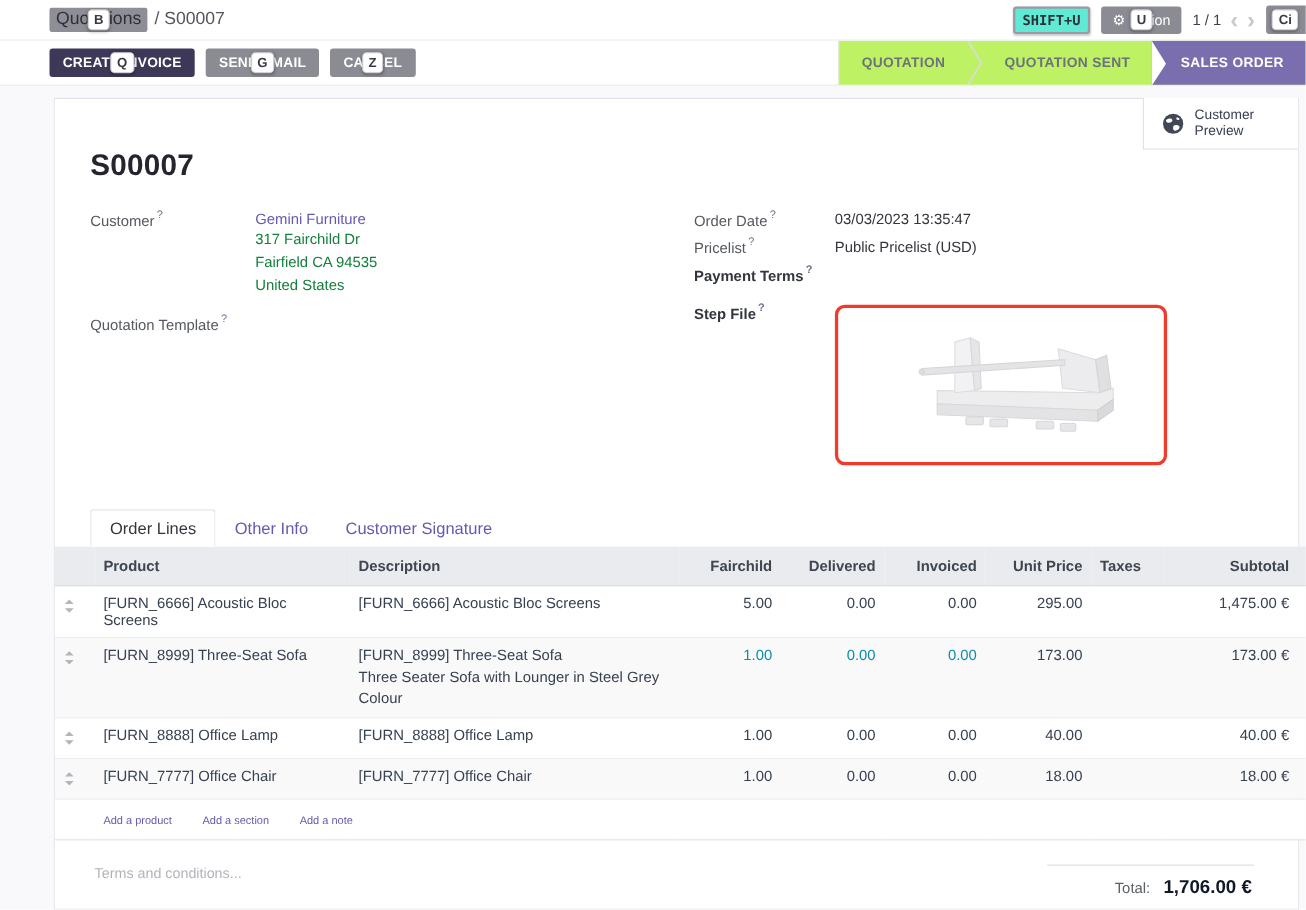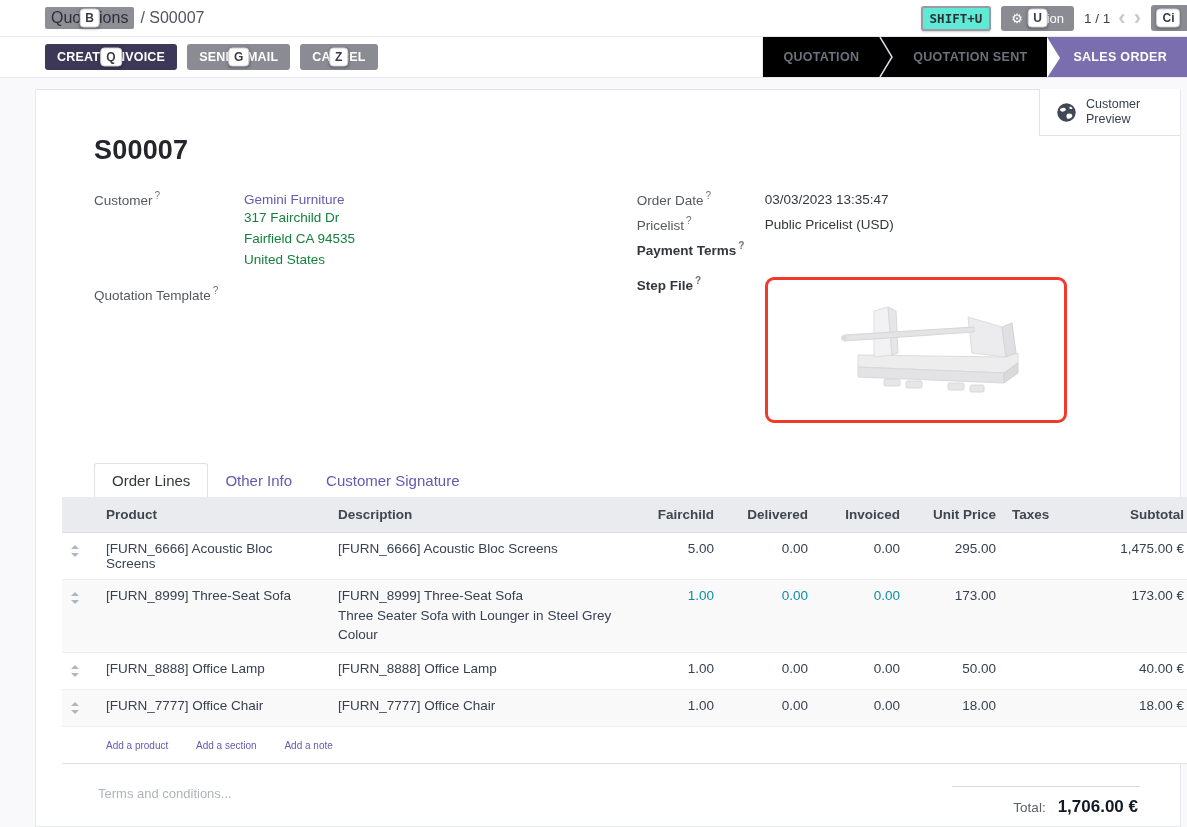--- a/index.html
+++ b/index.html
@@ -36,35 +36,35 @@
   
   .button-bar { height:41px; display:flex; align-items:center; padding-left:45px;
     border-bottom:1px solid #e6e8ec; background:#fff; overflow:hidden; }
   .hbtn { position:relative; border:none; border-radius:3px; padding:6px 12px;
     font-size:12.5px; font-weight:bold; letter-spacing:.2px; margin-right:10px;
     cursor:pointer; }
   .hbtn.primary { background:#3e3858; color:#fff; }
   .hbtn.secondary { background:#8b8b93; color:#fff; }
 
   .statusbar { margin-left:auto; display:flex; align-items:stretch; height:41px;
-    border-left:1px solid #e6e8ec; background:#000000; }
+    border-left:1px solid #e6e8ec; background:#bef264; }
   .step { display:flex; align-items:center; padding:0 20px; font-size:12.5px;
     font-weight:bold; letter-spacing:.3px; color:#6c727b; white-space:nowrap;
     cursor:pointer; }
   .step-sep { align-self:center; }
   .step.active { position:relative; background:#7a6eae; color:#fff;
     padding:0 40px 0 26px; margin-right:-20px; }
   .step.active::before { content:''; position:absolute; left:0; top:0;
     border-left:13px solid #fff; border-top:21px solid transparent;
     border-bottom:20px solid transparent; }
 
   
   .content { height:749px; background:#f9f9fb; padding-top:11px; }
-  .sheet { position:relative; margin:0 6px 0 35px; background:#fff;
-    border:1px solid #e7e9ed; border-top:none; min-height:738px;padding-left:26px; }
+  .sheet { position:relative; margin:0 6px 0 49px; background:#fff;
+    border:1px solid #e7e9ed; border-top:none; min-height:738px; }
   .sheet-topline { position:absolute; top:0; left:0; right:141px; height:0;
     border-top:1px solid #dfe3e8; }
   .customer-preview { position:absolute; top:0; right:0; width:141px; height:47px;
     border-left:1px solid #dfe3e8; border-bottom:1px solid #dfe3e8;
     display:flex; align-items:center; gap:9px; padding:0 10px 0 16px; cursor:pointer;
     background:#fff; }
   .cp-label { font-size:12.5px; color:#374151; line-height:15px; width:62px; }
 
   .sheet-body { padding:46px 32px 0 32px; }
   .rec-title { font-size:27px; font-weight:600; color:#25252e; letter-spacing:.2px; }
@@ -355,21 +355,21 @@
                 <path d="M1 9 H9 L5 13 Z" fill="#b0b6bd"></path>
               </svg>
           </td>
           <td>[FURN_8888] Office Lamp</td>
           <td>
               <div>[FURN_8888] Office Lamp</div>
             </td>
           <td class="num">1.00</td>
           <td class="num">0.00</td>
           <td class="num">0.00</td>
-          <td class="num">50.00</td>
+          <td class="num">40.00</td>
           <td></td>
           <td class="num sub-cell">40.00 €</td>
           <td>
             
           </td>
         </tr>
         <tr class="alt">
           <td class="handle-cell">
             <svg width="10" height="14" viewBox="0 0 10 14">
                 <path d="M5 1 L9 5 H1 Z" fill="#b0b6bd"></path>

